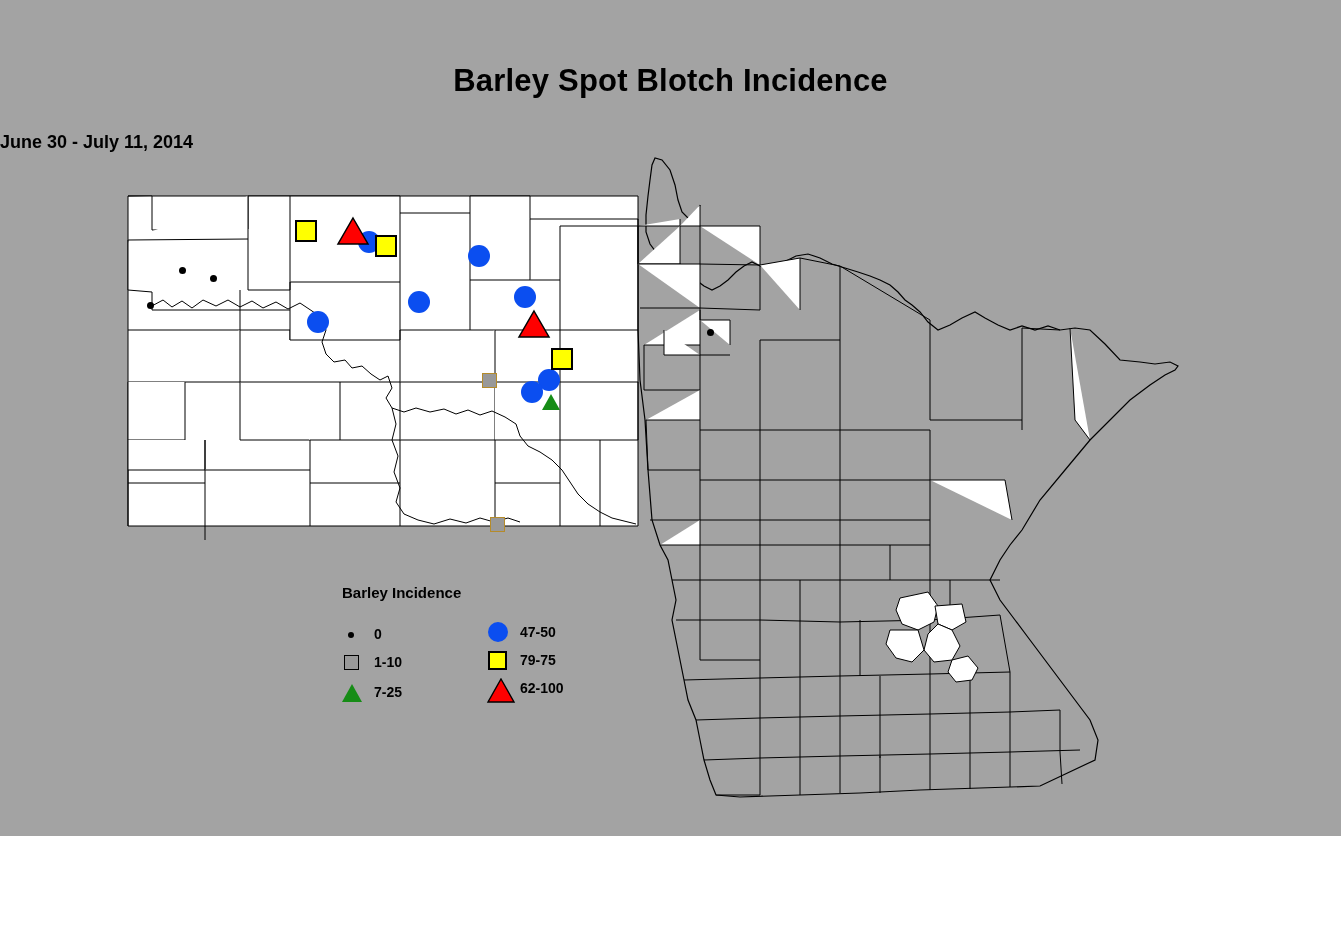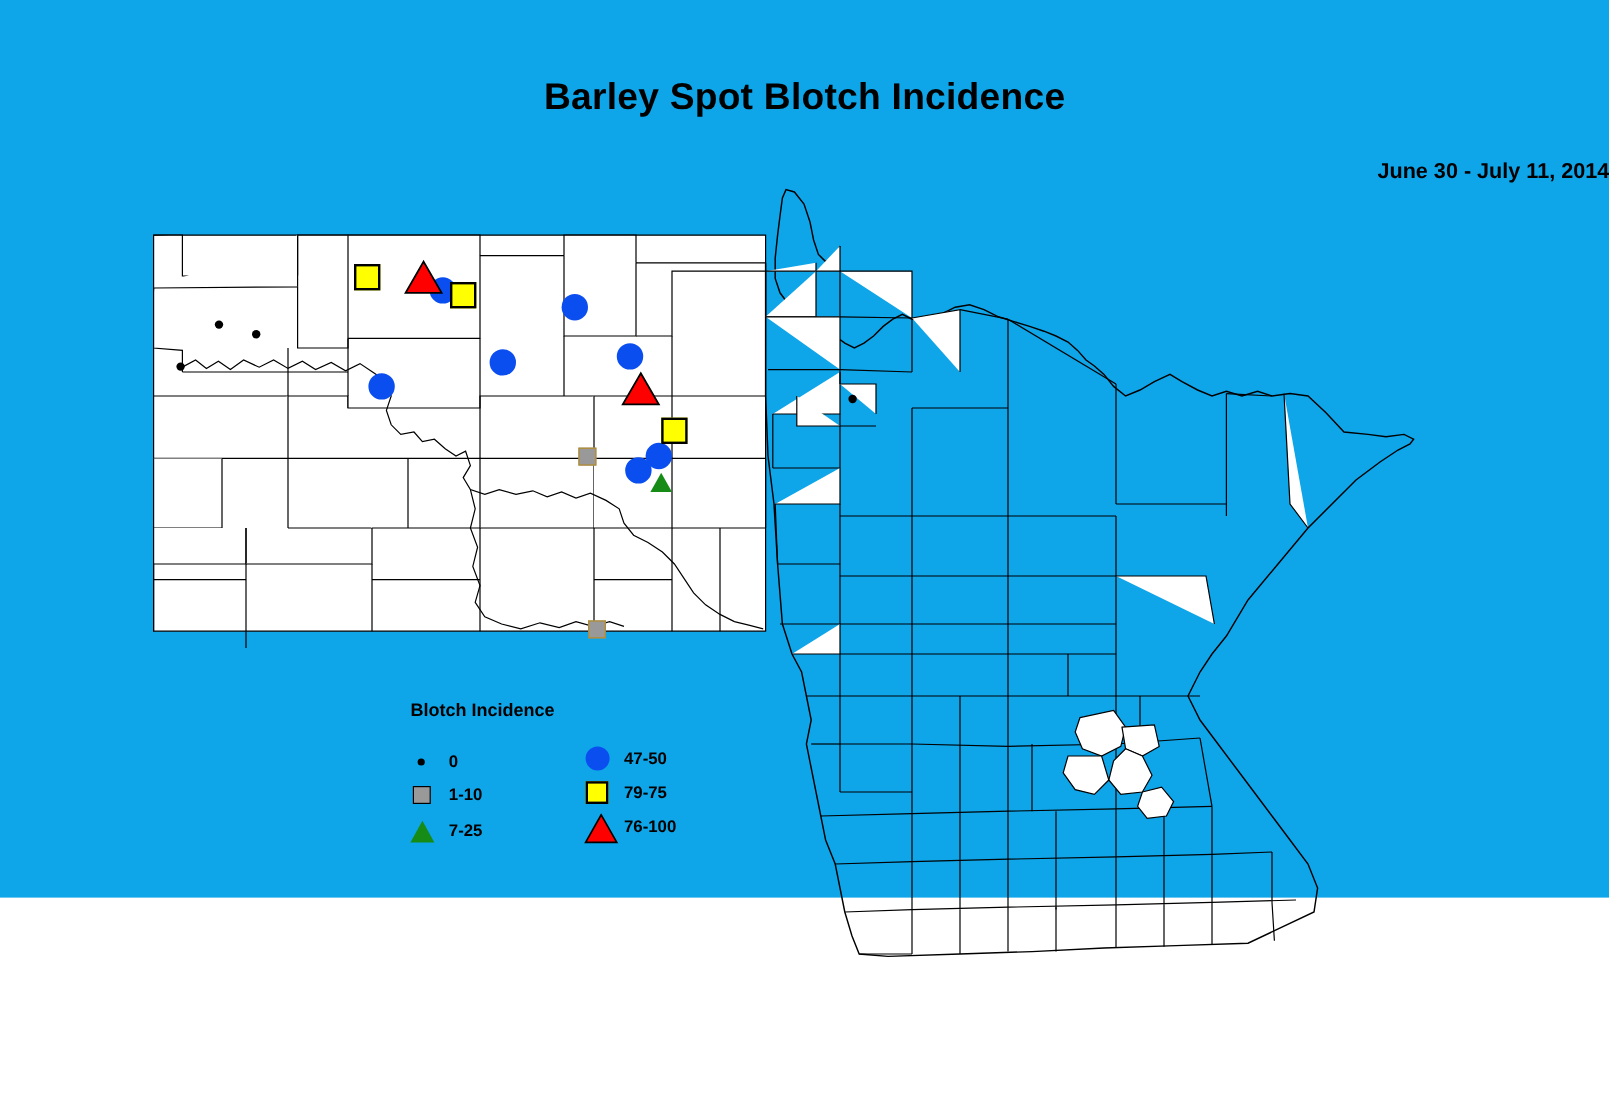--- a/index.html
+++ b/index.html
@@ -1,21 +1,21 @@
 <!DOCTYPE html>
 <html><head>
 <meta charset="utf-8">
 <style>
   html,body{margin:0;padding:0;background:#ffffff;}
   body{width:1341px;height:926px;overflow:hidden;
        font-family:"Liberation Sans","DejaVu Sans",sans-serif;color:#000;}
-  #page{position:relative;width:1341px;height:748px;background:#0ea5e9;}
+  #page{position:relative;width:1341px;height:836px;background:#a3a3a3;}
   #title{position:absolute;left:0;top:63px;width:1341px;text-align:center;
          font-size:31px;font-weight:bold;letter-spacing:.2px;}
-  #subtitle{position:absolute;left:0;top:132px;width:1341px;text-align:right;
+  #subtitle{position:absolute;left:0;top:132px;width:1341px;text-align:left;
             font-size:18px;font-weight:bold;}
   #mapwrap{position:absolute;left:0;top:0;width:1341px;height:926px;}
   svg{display:block;}
   .cty{fill:#ffffff;stroke:#000000;stroke-width:1;vector-effect:non-scaling-stroke;}
   .outline{fill:none;stroke:#000000;stroke-width:1.2;vector-effect:non-scaling-stroke;}
   .river{fill:none;stroke:#000000;stroke-width:1;vector-effect:non-scaling-stroke;}
   #legend{position:absolute;left:340px;top:584px;width:260px;height:130px;}
   #legend .lgtitle{font-size:15px;font-weight:bold;margin:0 0 22px 2px;}
   .lgrow{position:absolute;height:28px;}
   .lglabel{position:absolute;left:34px;top:2px;font-size:14px;
@@ -272,21 +272,21 @@
 
     <svg class="mk" style="left:336px;top:216px;" width="34" height="30">
         <polygon points="17,2 32,28 2,28" fill="#ff0000" stroke="#000" stroke-width="1.5"></polygon>
       </svg>
     <svg class="mk" style="left:517px;top:309px;" width="34" height="30">
         <polygon points="17,2 32,28 2,28" fill="#ff0000" stroke="#000" stroke-width="1.5"></polygon>
       </svg>
   </div>
 
   <div id="legend">
-    <div class="lgtitle">Blotch Incidence</div>
+    <div class="lgtitle">Barley Incidence</div>
 
     <div class="lgrow" style="left:0px;top:40px;">
       <span class="sym">
           <span class="sym-dot"></span>
         </span>
       <span class="lglabel">0</span>
     </div>
 
     <div class="lgrow" style="left:0px;top:68px;">
       <span class="sym">
@@ -315,17 +315,17 @@
         </span>
       <span class="lglabel">79-75</span>
     </div>
 
     <div class="lgrow" style="left:146px;top:94px;">
       <span class="sym">
         <svg width="30" height="26">
             <polygon points="15,1 28,24 2,24" fill="#ff0000" stroke="#000" stroke-width="1.4"></polygon>
           </svg>
       </span>
-      <span class="lglabel">76-100</span>
+      <span class="lglabel">62-100</span>
     </div>
   </div>
 
 </div>
 
 </body></html>

